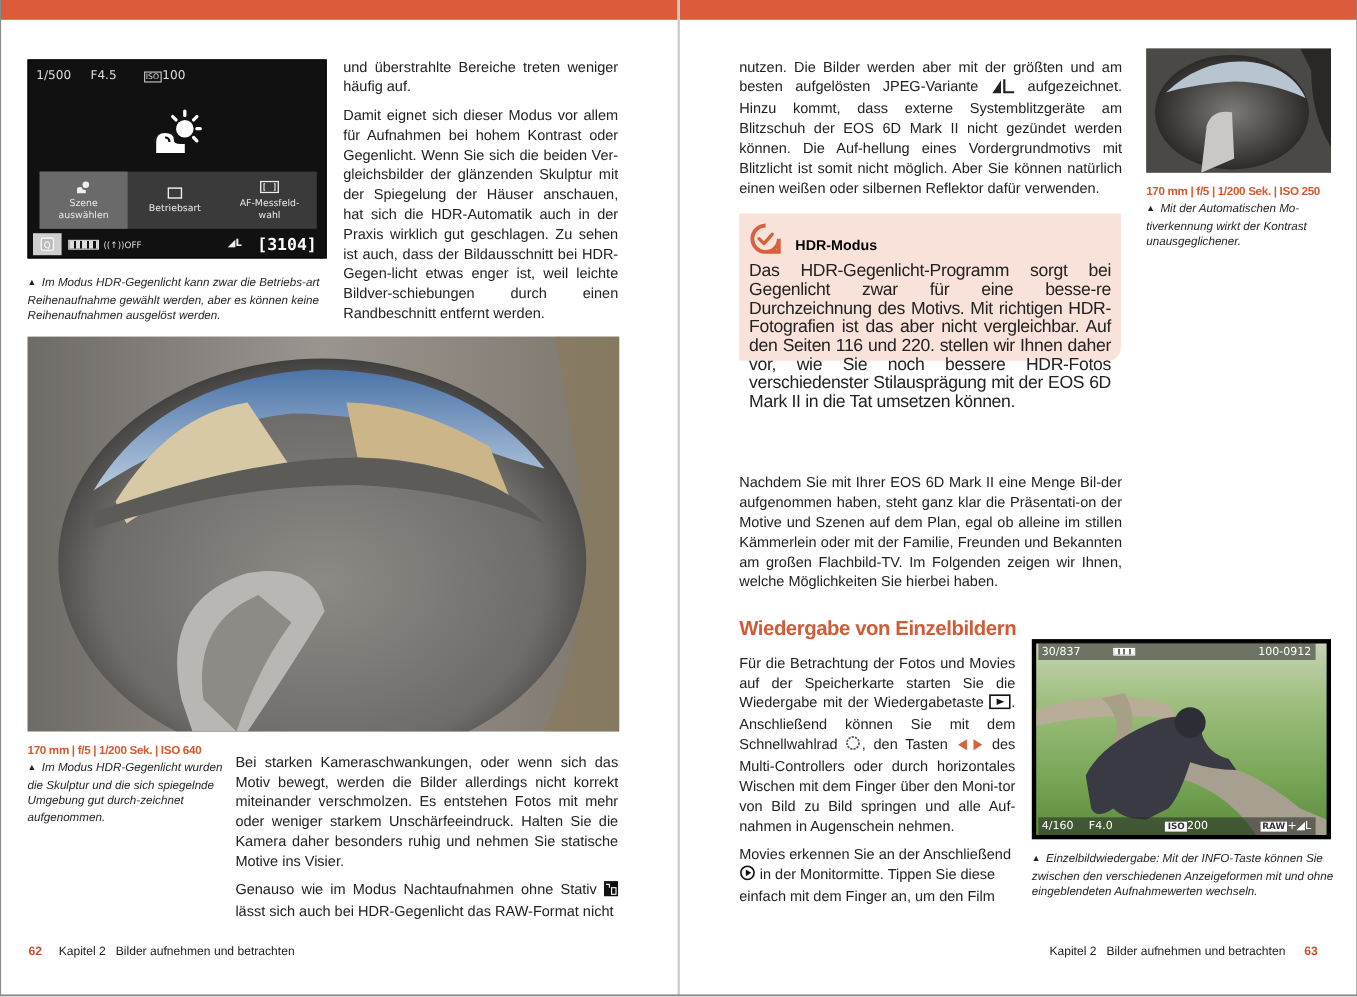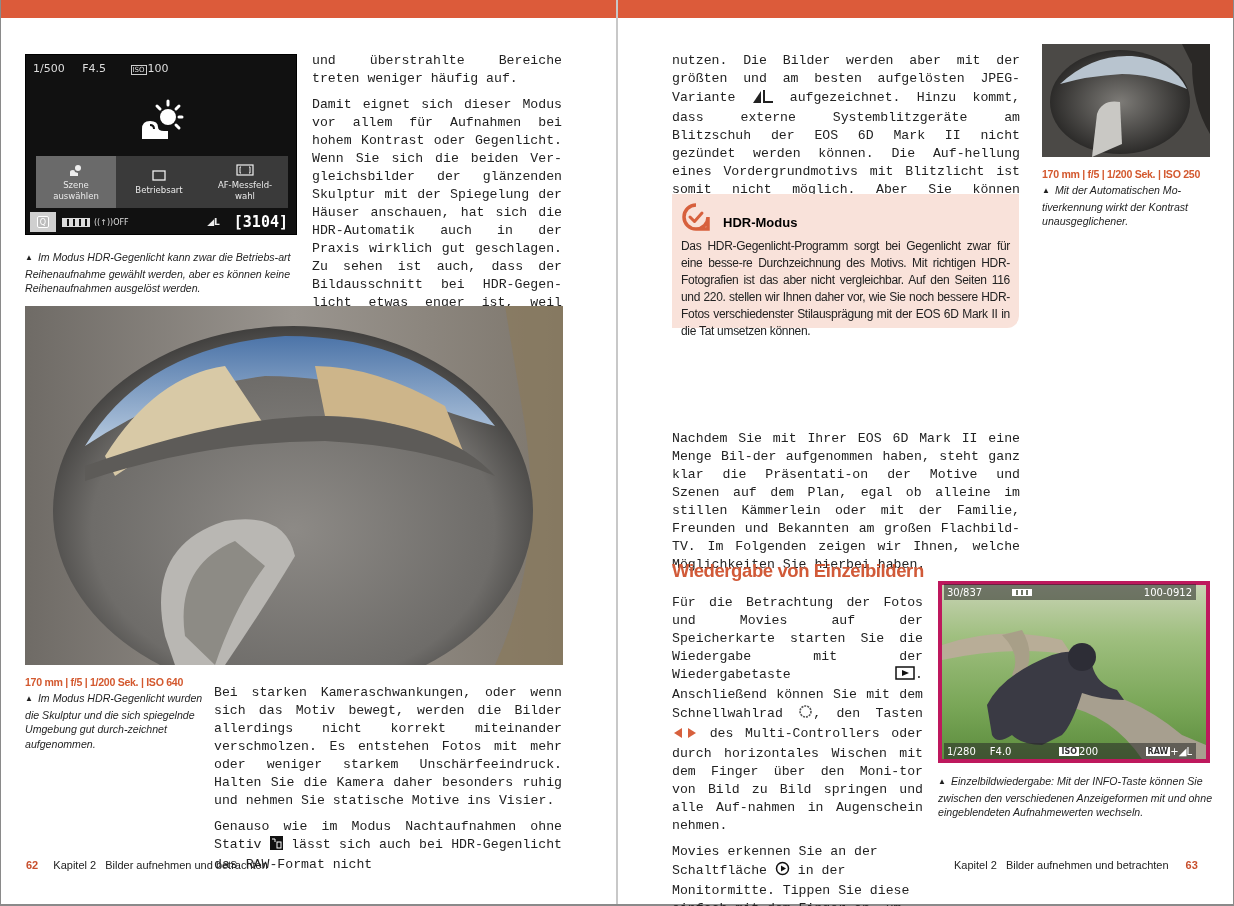--- a/index.html
+++ b/index.html
@@ -7,21 +7,21 @@
   body { font-family: "DejaVu Sans", sans-serif; color: #1f1f1f; position: relative; }
 
   .topbar { position: absolute; top: 0; height: 18px; background: #dc5b3a; }
   .topbar.left { left: 0; width: 616px; }
   .topbar.right { left: 618px; width: 616px; }
   .spine { position: absolute; left: 616px; top: 0; width: 2px; height: 906px; background: #c8c8c8; }
   .frame-l { position: absolute; left: 0; top: 0; width: 1px; height: 906px; background: #8a8a8a; }
   .frame-r { position: absolute; right: 0; top: 0; width: 1px; height: 906px; background: #8a8a8a; }
   .frame-b { position: absolute; left: 0; bottom: 0; width: 1234px; height: 2px; background: #8a8a8a; }
 
-  .body-text { font-family: Liberation Mono, monospace; font-size: 13.2px; line-height: 18px; color: #222; text-align: justify; hyphens: manual; }
+  .body-text { font-family: Liberation Sans, sans-serif; font-size: 13.2px; line-height: 18px; color: #222; text-align: justify; hyphens: manual; }
   .body-text p { margin-bottom: 8px; }
   .caption { font-family: "Liberation Sans", sans-serif; font-style: italic; font-size: 10.6px; line-height: 14.5px; color: #1f1f1f; }
   .caption .tri { font-style: normal; font-size: 8px; margin-right: 5px; position: relative; top: -1px; }
   .exif { font-family: "Liberation Sans", sans-serif; font-weight: bold; font-size: 10.6px; color: #d3592f; letter-spacing: -0.3px; margin-bottom: 3px; }
 
   
   .lcd { position: absolute; left: 25px; top: 54px; width: 272px; height: 181px; background: #111; border: 1px solid #000; color: #eee; font-family: "DejaVu Sans", sans-serif; }
   .lcd-top { position: absolute; top: 7px; left: 0; width: 100%; font-size: 11px; color: #ddd; }
   .lcd-top span { margin: 0 7px; }
   .lcd-top .iso { border: 1px solid #ccc; font-size: 7px; padding: 0 1px; margin-right: 1px; }
@@ -34,32 +34,32 @@
   .q-btn { width: 26px; height: 20px; background: #cfcfcf; display: flex; align-items: center; justify-content: center; }
   .q-btn span { width: 12px; height: 12px; border: 1.5px solid #fff; border-radius: 2px; font-size: 8px; color: #fff; display:flex; align-items:center; justify-content:center; background:#bbb; }
   .batt { margin-left: 6px; width: 28px; height: 9px; border: 1px solid #ddd; position: relative; background: repeating-linear-gradient(90deg, #ddd 0 4px, #111 4px 6px); }
   .wifi { margin-left: 4px; font-size: 8px; color: #ddd; }
   .ql { margin-left: auto; font-size: 9px; color: #eee; margin-right: 14px; font-weight: bold; }
   .count { font-family: "DejaVu Sans Mono", monospace; font-size: 15px; color: #fff; font-weight: bold; margin-right: 4px; }
 
   
   .photo-main { position: absolute; left: 25px; top: 306px; width: 538px; height: 359px; overflow: hidden; background: #8a8580; }
   .photo-thumb { position: absolute; left: 1042px; top: 44px; width: 168px; height: 113px; overflow: hidden; background: #555; }
-  .photo-gorilla { position: absolute; left: 938px; top: 581px; width: 272px; height: 182px; background: #be185d; }
+  .photo-gorilla { position: absolute; left: 938px; top: 581px; width: 272px; height: 182px; background: #000000; }
   .gor-inner { position: absolute; left: 4px; top: 4px; width: 264px; height: 174px; overflow: hidden; background: linear-gradient(180deg, #c8d3b4 0%, #9fbf7f 30%, #79a657 70%, #5c8c3e 100%); }
   .gor-bar { position: absolute; left: 6px; width: 252px; height: 16px; background: rgba(40,40,40,0.55); font-family: "DejaVu Sans", sans-serif; color: #fff; font-size: 10px; display: flex; align-items: center; }
   .gor-bar.top { top: 3px; }
   .gor-bar.bot { bottom: 4px; }
   .tag-box { background: #fff; color: #333; font-size: 8px; padding: 0 2px; font-weight: bold; }
 
   
   .infobox { position: absolute; left: 672px; top: 194px; width: 347px; height: 134px; background: #f9e2da; border-radius: 0 0 12px 0; padding: 8px 9px; }
   .ib-head { display: flex; align-items: center; margin-bottom: 6px; }
   .ib-title { font-family: "Liberation Sans", sans-serif; font-weight: bold; font-size: 13px; margin-left: 12px; margin-top: 10px; color: #000000; }
-  .ib-text { font-family: "Liberation Sans", sans-serif; font-size: 12px; line-height: 17px; color: #222; text-align: justify; letter-spacing: -0.3px; }
+  .ib-text { font-family: "Liberation Sans", sans-serif; font-size: 16px; line-height: 17px; color: #222; text-align: justify; letter-spacing: -0.3px; }
 
   .section-title { position: absolute; left: 672px; top: 360px; font-family: "Liberation Sans", sans-serif; font-weight: bold; font-size: 25px; line-height: 29px; color: #d15a38; letter-spacing: -0.5px; }
   .section-title .num { display: inline-block; width: 42px; }
   .section-title .l2 { padding-left: 42px; }
   .sub-title { position: absolute; left: 672px; top: 560px; font-family: "Liberation Sans", sans-serif; font-weight: bold; font-size: 18.5px; color: #d15a38; letter-spacing: -0.4px; }
 
   .footer { position: absolute; top: 859px; font-family: "Liberation Sans", sans-serif; font-size: 11px; color: #222; }
   .footer .pg { color: #c8502e; font-weight: bold; }
 
   .inline-icon { display: inline-block; vertical-align: -2px; }
@@ -254,21 +254,21 @@
       <span class="inline-icon"><svg width="15" height="15" viewBox="0 0 15 15">
             <circle cx="7.5" cy="7.5" r="5.5" fill="none" stroke="#555" stroke-width="1.6" stroke-dasharray="2 1"></circle>
           </svg></span><span>, den Tasten</span>
       <span class="inline-icon"><svg width="26" height="12" viewBox="0 0 26 12">
             <path d="M10 1 L2 6 L10 11Z" fill="#d7603d"></path>
             <path d="M16 1 L24 6 L16 11Z" fill="#d7603d"></path>
           </svg></span>
       <span>des Multi-Controllers oder durch horizontales Wischen mit dem Finger über den Moni-tor von Bild zu Bild springen und alle Auf-nahmen in Augenschein nehmen.</span>
     </p>
     <p style="text-align:left">
-      <span>Movies erkennen Sie an der Schaltfläche</span>
+      <span>Movies erkennen Sie an der Anschließend</span>
       <span class="inline-icon"><svg width="15" height="15" viewBox="0 0 15 15">
             <circle cx="7.5" cy="7.5" r="6" fill="none" stroke="#111" stroke-width="1.5"></circle>
             <path d="M6 4.5 L11 7.5 L6 10.5Z" fill="#111"></path>
           </svg></span>
       <span>in der Monitormitte. Tippen Sie diese einfach mit dem Finger an, um den Film</span>
     </p>
   </div>
 
   <div class="photo-gorilla">
     <div class="gor-inner">
@@ -279,21 +279,21 @@
         <path d="M45 120 Q60 90 110 70 Q140 60 150 80 Q155 100 175 105 L182 115 Q160 115 140 108 Q130 140 120 150 L100 160 Q80 160 70 150 Q55 160 50 150Z" fill="#3a3a44"></path>
         <circle cx="140" cy="72" r="14" fill="#2d2d36"></circle>
       </svg>
     </div>
     <div class="gor-bar top">
       <span style="margin-left:3px">30/837</span>
       <span style="margin-left:30px; width:20px; height:7px; border:1px solid #fff; background:repeating-linear-gradient(90deg,#fff 0 3px,transparent 3px 5px);"></span>
       <span style="margin-left:auto; margin-right:4px">100-0912</span>
     </div>
     <div class="gor-bar bot">
-      <span style="margin-left:3px">1/280</span>
+      <span style="margin-left:3px">4/160</span>
       <span style="margin-left:14px">F4.0</span>
       <span style="margin-left:48px" class="tag-box">ISO</span>
       <span>200</span>
       <span style="margin-left:auto" class="tag-box">RAW</span>
       <span style="margin-right:4px">+◢L</span>
     </div>
   </div>
   <div class="caption" style="position:absolute; left:938px; top:774px; width:280px;">
     <span class="tri">▲</span><span>Einzelbildwiedergabe: Mit der INFO-Taste können Sie zwischen den verschiedenen Anzeigeformen mit und ohne eingeblendeten Aufnahmewerten wechseln.</span>
   </div>

